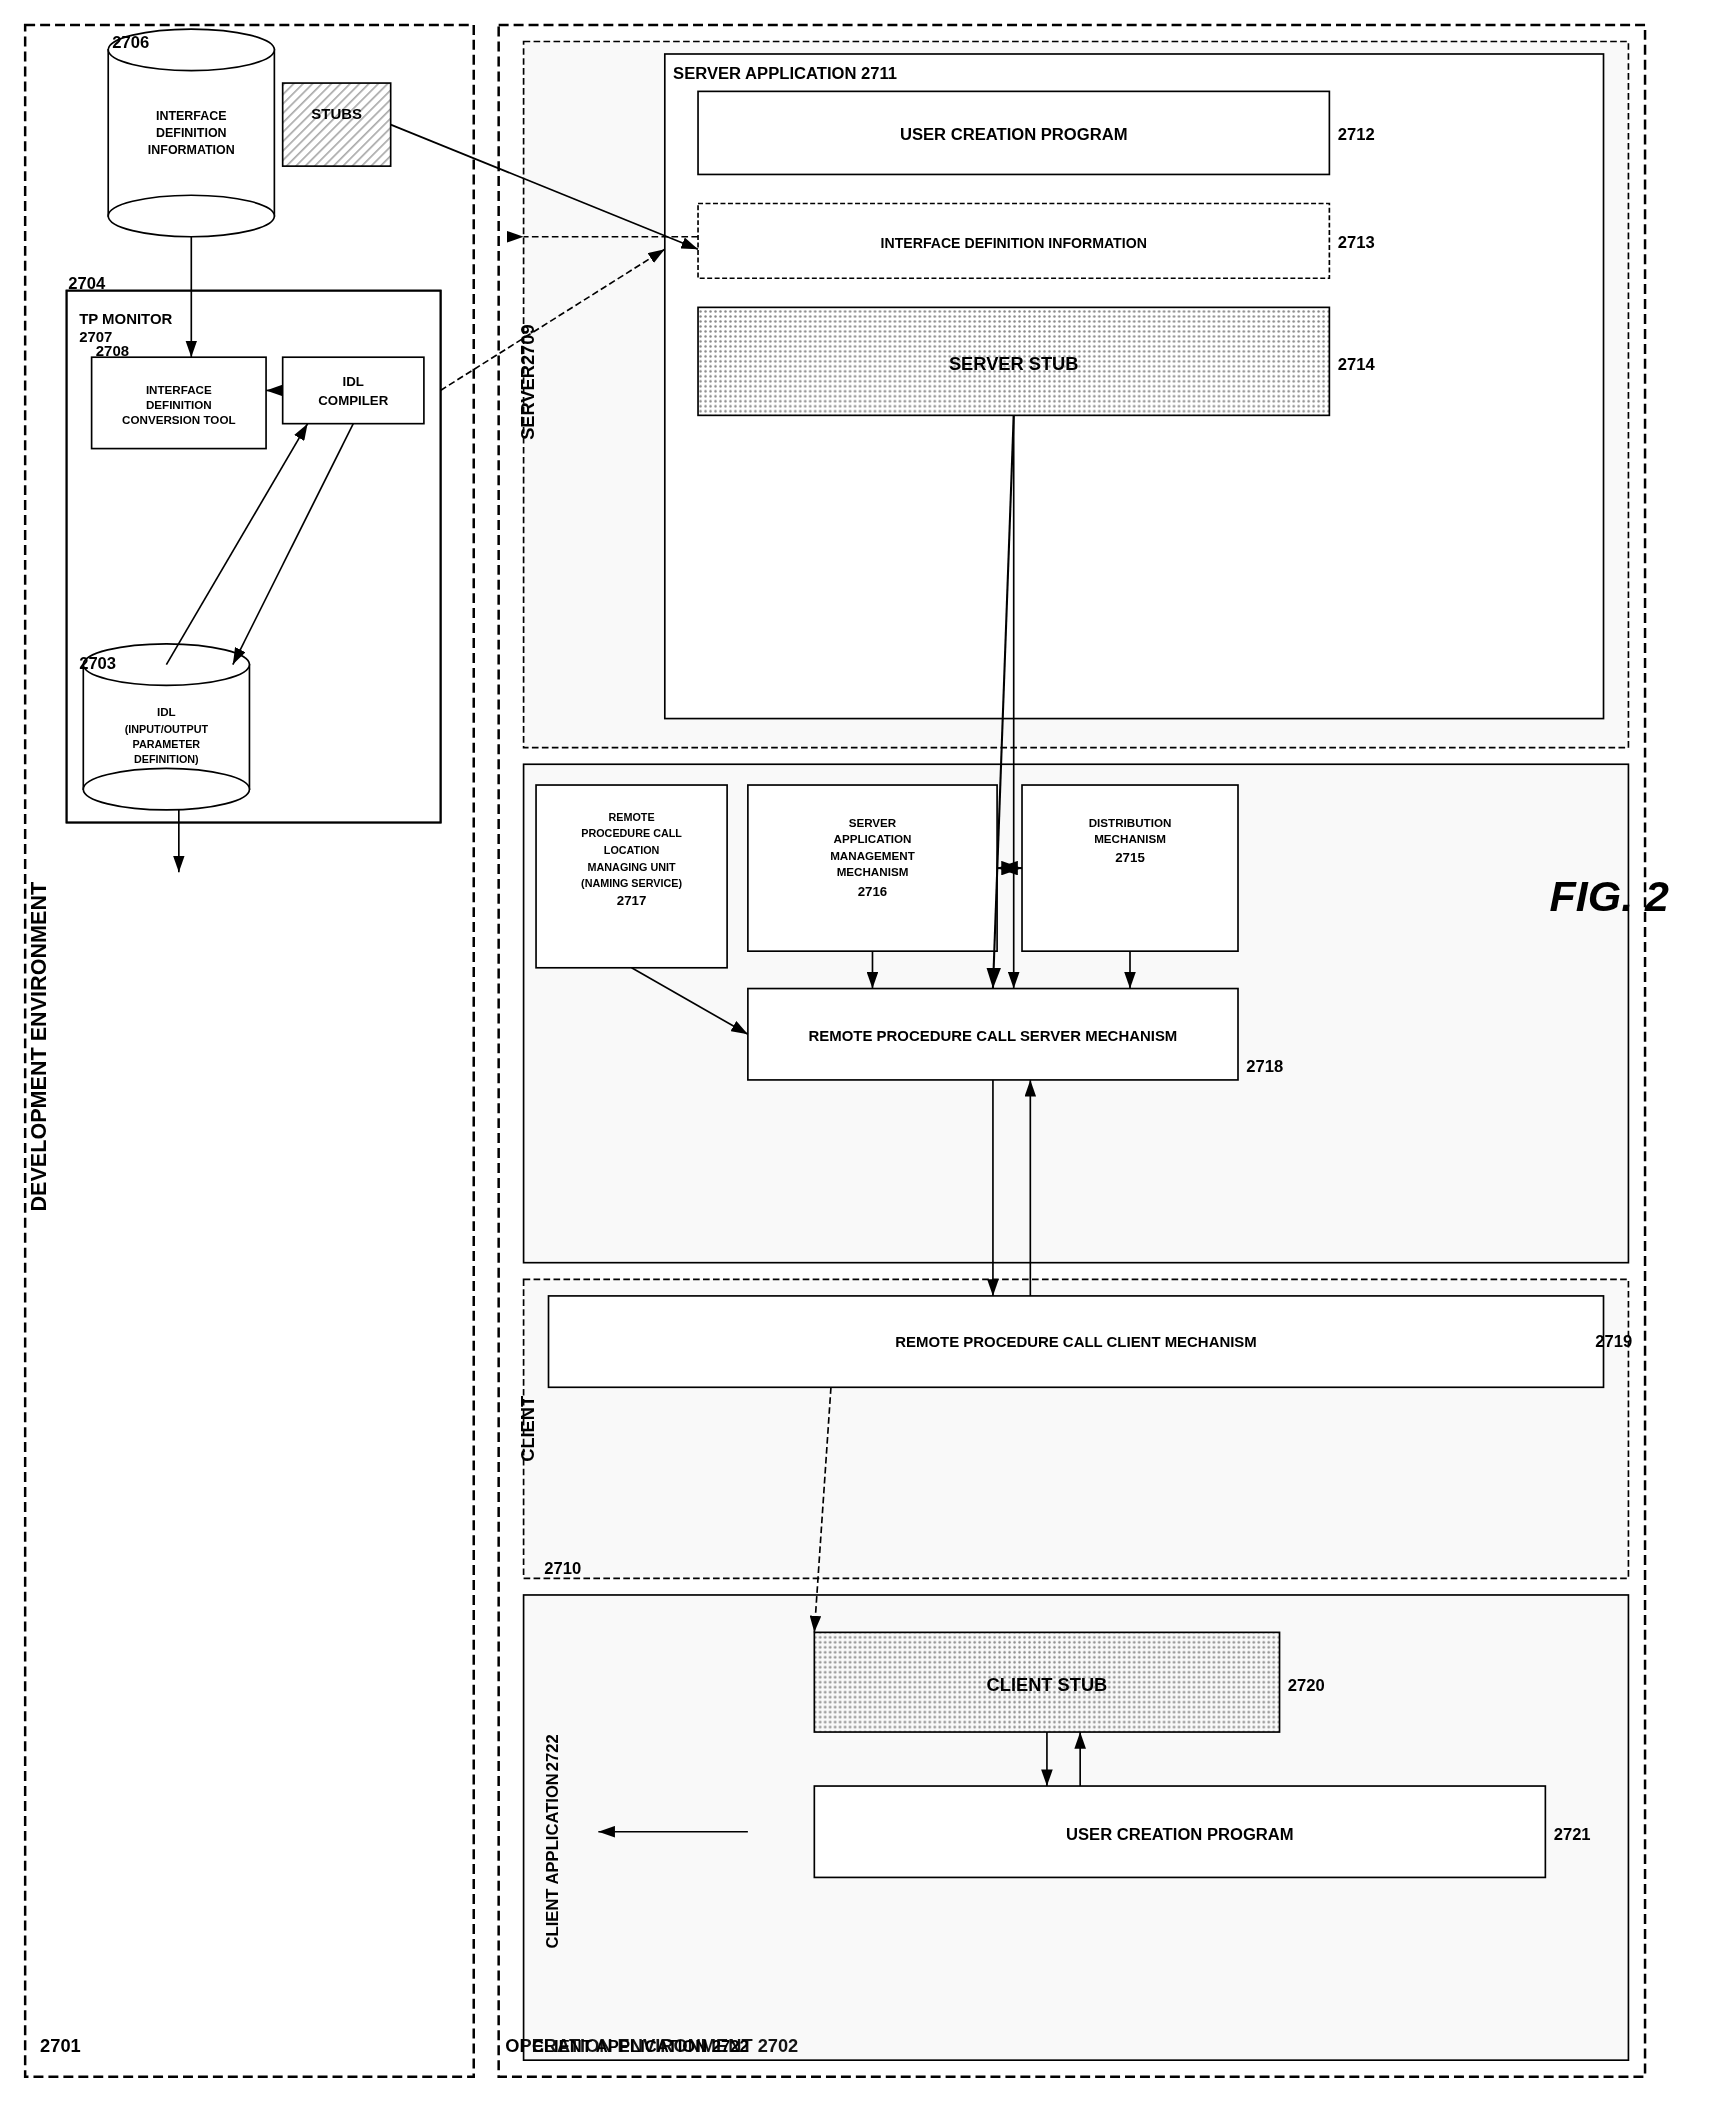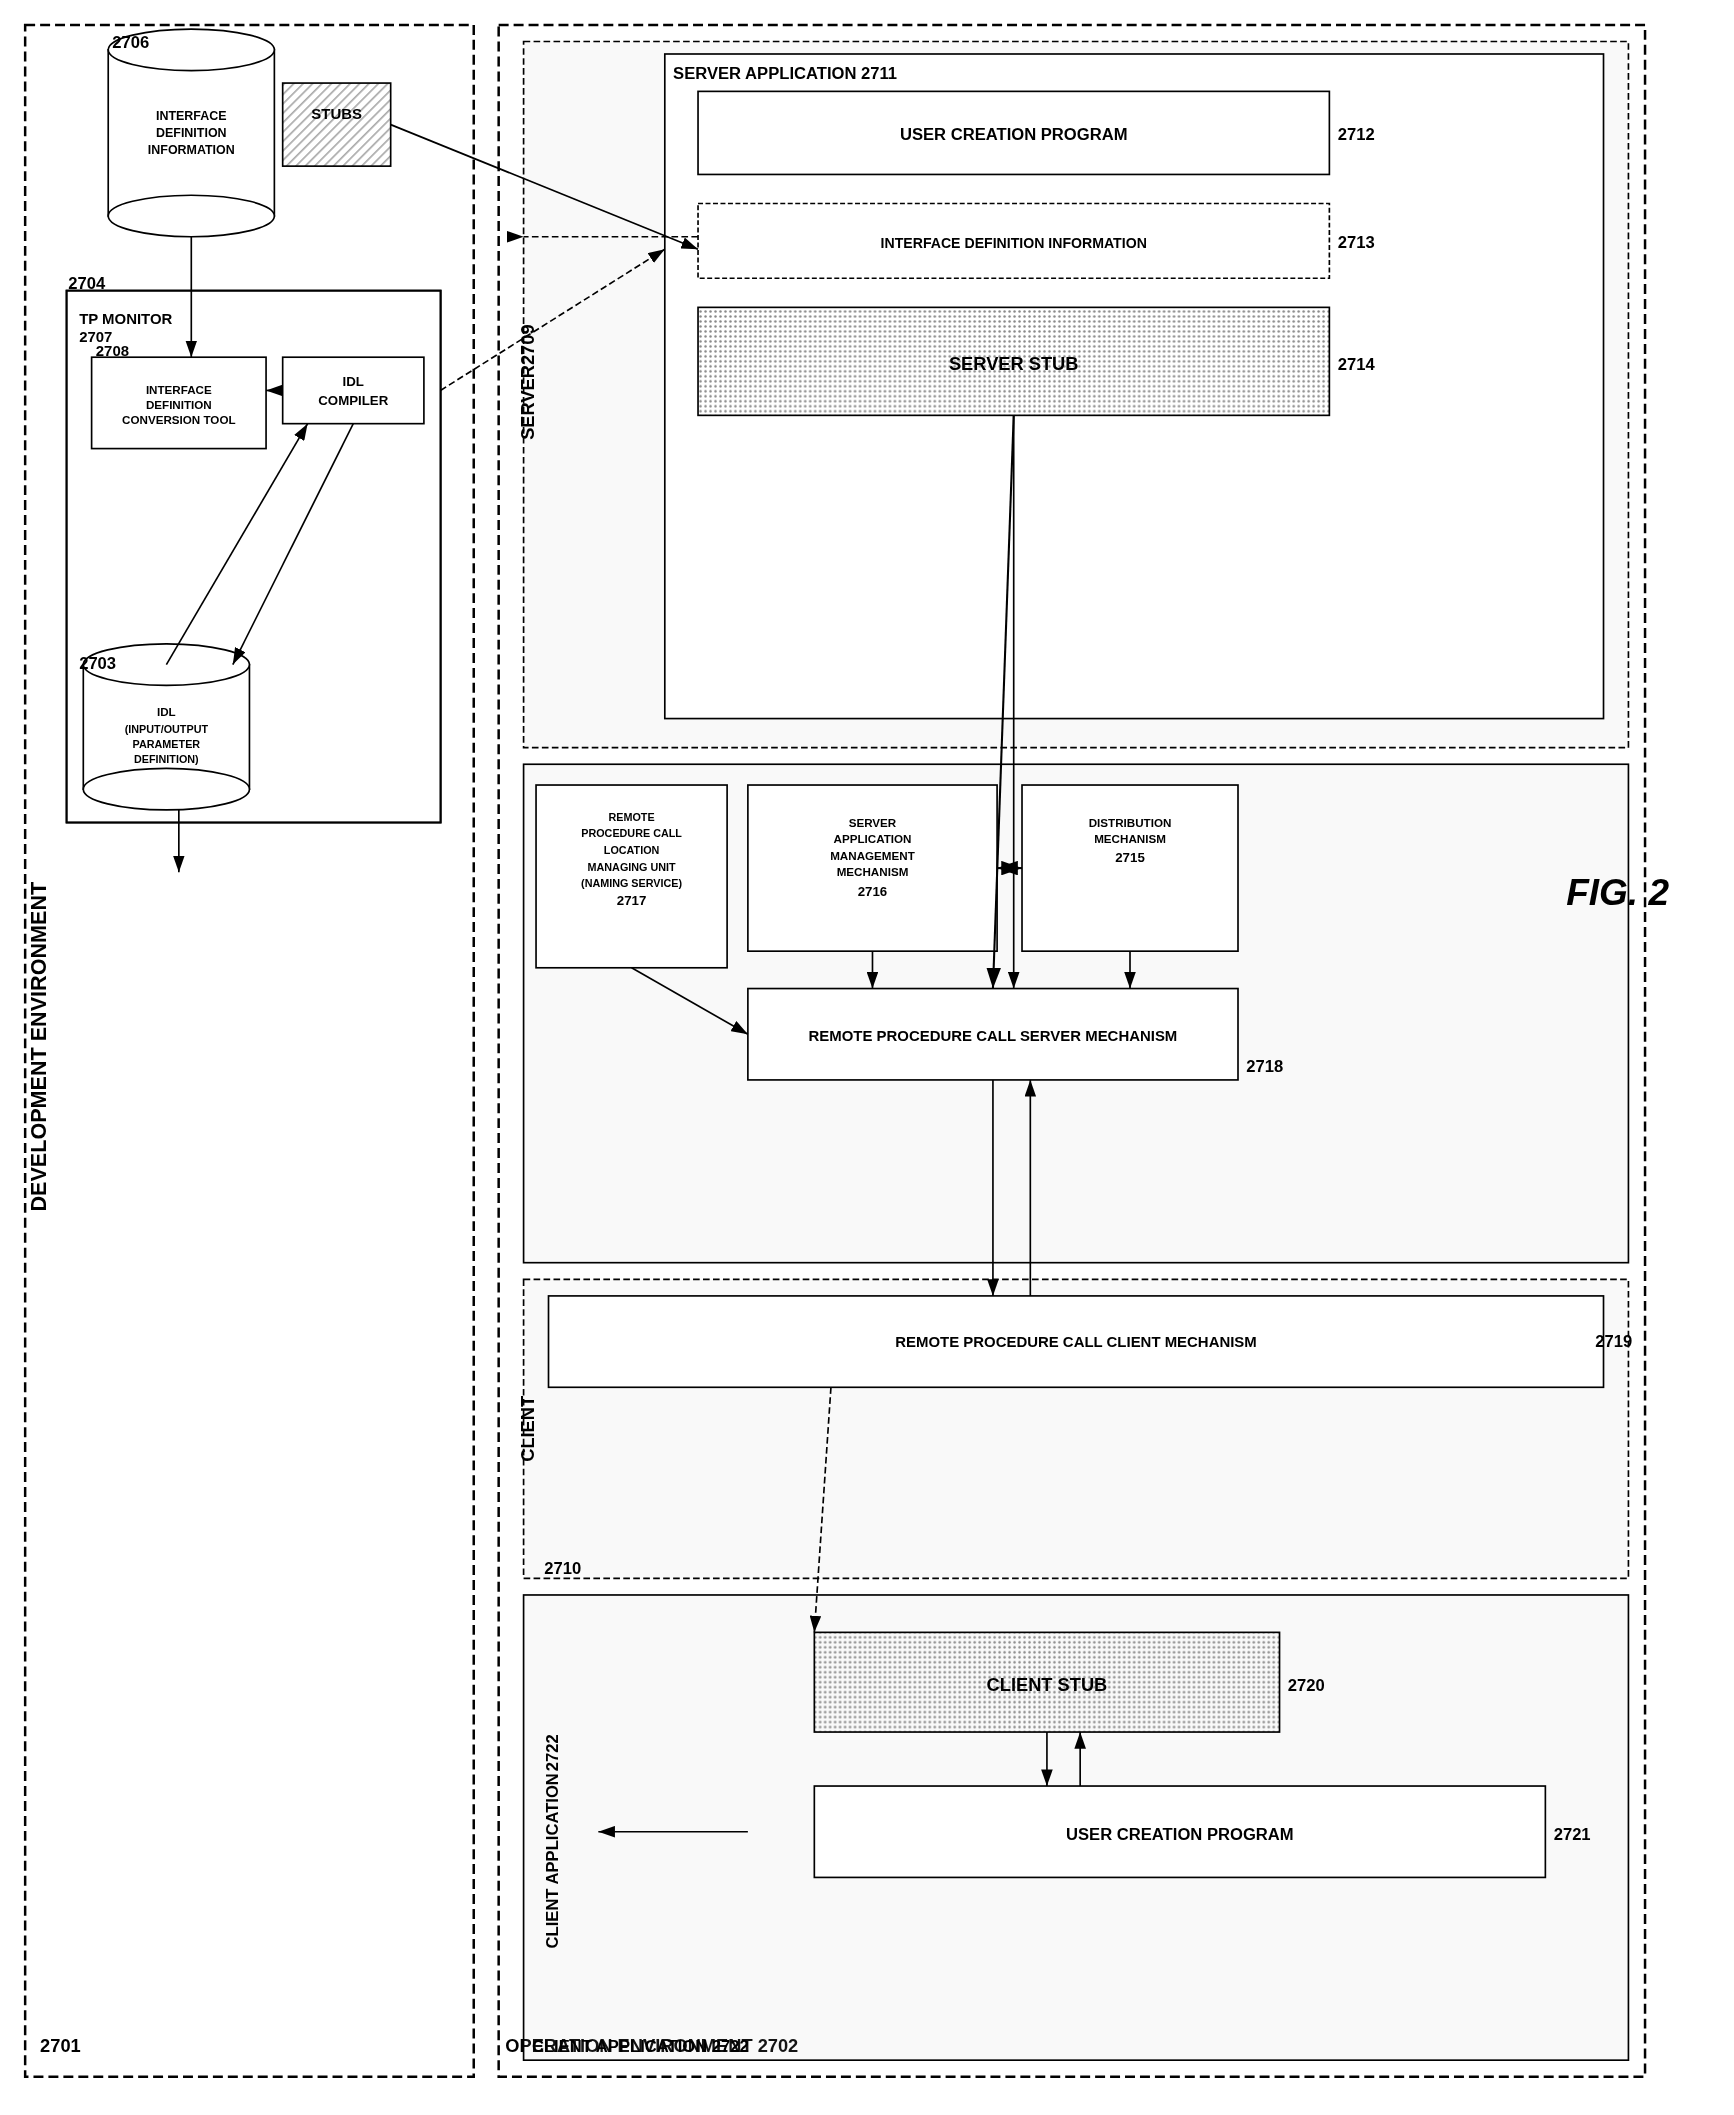--- a/index.html
+++ b/index.html
@@ -186,14 +186,14 @@
   <defs>
     <marker id="arrowhead" markerWidth="10" markerHeight="7" refX="10" refY="3.5" orient="auto">
       <polygon points="0 0, 10 3.5, 0 7" fill="#000"></polygon>
     </marker>
     <marker id="arrowheadrev" markerWidth="10" markerHeight="7" refX="0" refY="3.5" orient="auto">
       <polygon points="10 0, 0 3.5, 10 7" fill="#000"></polygon>
     </marker>
   </defs>
 </svg>
 
-<div style="position:absolute; right:66px; top:872px; font-size:37px; font-weight:bold; font-style:italic; font-family:Arial;">FIG. 2</div>
+<div style="position:absolute; right:66px; top:872px; font-size:43px; font-weight:bold; font-style:italic; font-family:Arial;">FIG. 2</div>
 
 
 </body></html>

